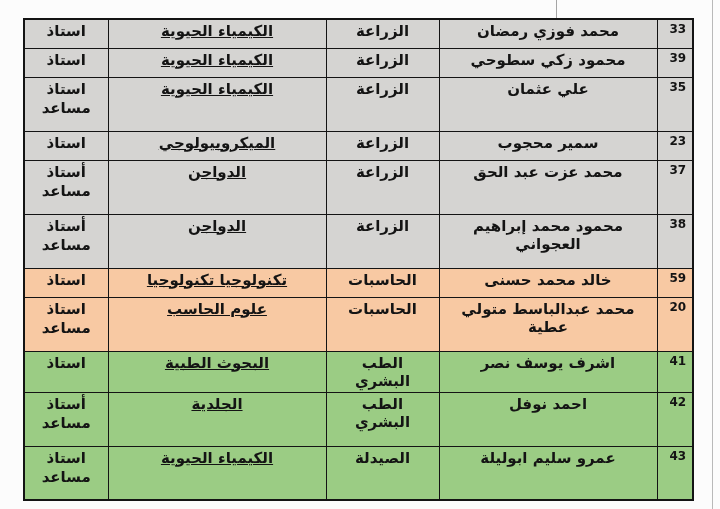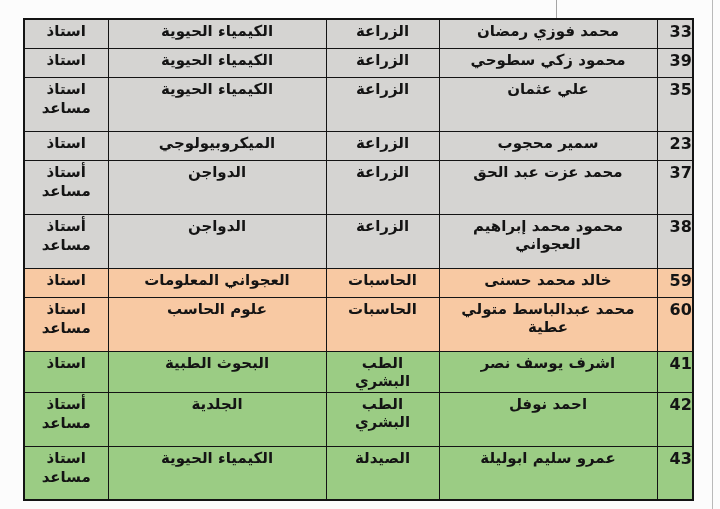--- a/index.html
+++ b/index.html
@@ -57,21 +57,21 @@
     overflow: hidden;
     text-align: center;
   }
 
   tr.row { height: 29px; }
   tr.row.tall { height: 54px; }
 
   td.col-num {
     width: 36px;
     text-align: center;
-    font-size: 16px;
+    font-size: 12px;
     padding-top: 3px;
     direction: ltr;
   }
   td.col-name {
     width: 218px;
     text-align: right;
     font-size: 15px;
     padding-right: 7px;
     padding-top: 4px;
     margin-top: 12px;
@@ -80,20 +80,21 @@
     width: 113px;
     text-align: center;
     font-size: 15px;
     padding-top: 4px;
   }
   td.col-dept {
     width: 218px;
     text-align: center;
     font-size: 15px;
     padding-top: 4px;
+    text-decoration: underline;
   }
   td.col-title {
     width: 84px;
     text-align: center;
     font-size: 15px;
     padding-top: 4px;
     white-space: pre-line;
     line-height: 1.3;
   }
 </style>
@@ -149,25 +150,25 @@
       <td class="col-name">محمود محمد إبراهيم العجواني</td>
       <td class="col-faculty">الزراعة</td>
       <td class="col-dept">الدواجن</td>
       <td class="col-title">أستاذ
 مساعد</td>
     </tr>
         <tr class="row" style="background: rgb(248, 201, 163);">
       <td class="col-num">59</td>
       <td class="col-name">خالد محمد حسنى</td>
       <td class="col-faculty">الحاسبات</td>
-      <td class="col-dept">العجواني المعلومات</td>
+      <td class="col-dept">تكنولوجيا تكنولوجيا</td>
       <td class="col-title">استاذ</td>
     </tr>
         <tr class="row tall" style="background: rgb(248, 201, 163);">
-      <td class="col-num">60</td>
+      <td class="col-num">20</td>
       <td class="col-name">محمد عبدالباسط متولي عطية</td>
       <td class="col-faculty">الحاسبات</td>
       <td class="col-dept">علوم الحاسب</td>
       <td class="col-title">استاذ
 مساعد</td>
     </tr>
         <tr class="row" style="background: rgb(155, 204, 132);">
       <td class="col-num">41</td>
       <td class="col-name">اشرف يوسف نصر</td>
       <td class="col-faculty">الطب البشري</td>

